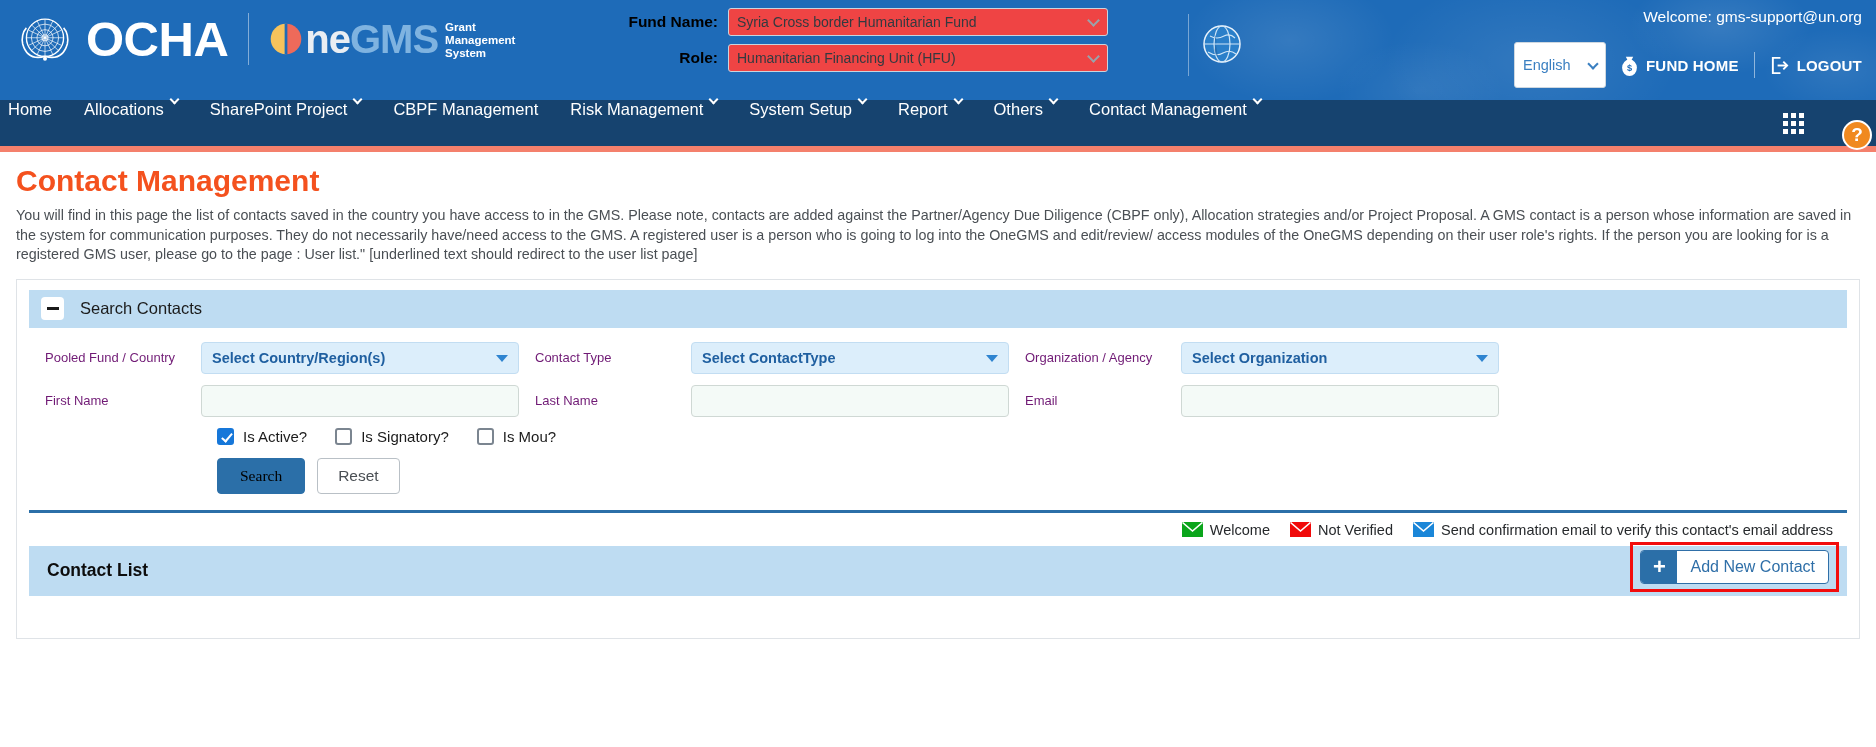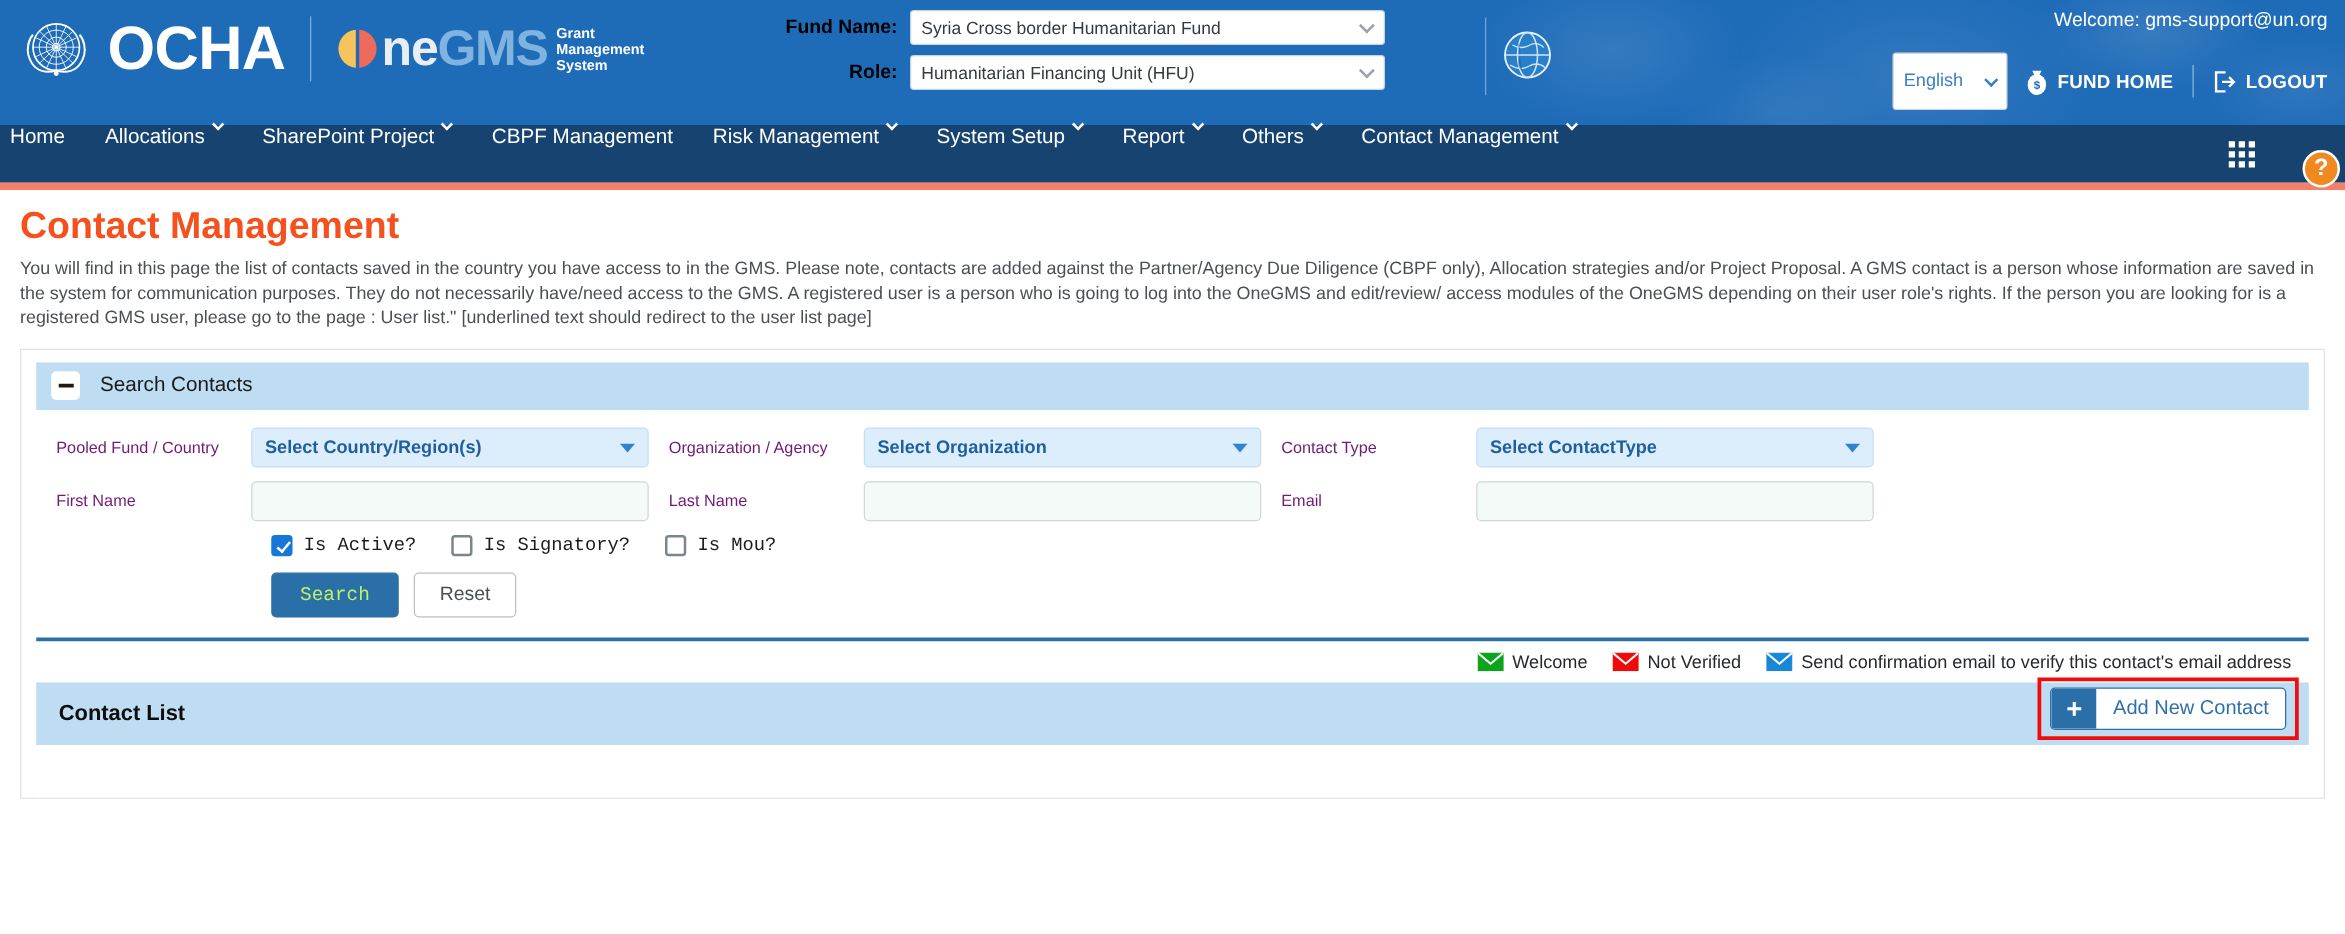--- a/index.html
+++ b/index.html
@@ -52,21 +52,21 @@
   .fund-block {
     position: absolute; left: 608px; top: 8px;
     display: flex; flex-direction: column; gap: 8px;
   }
   .fund-row { display: flex; align-items: center; }
   .fund-label {
     color: #000000; font-size: 15.5px; font-weight: bold;
     width: 110px; text-align: right; margin-right: 10px;
   }
   .fund-select {
-    width: 380px; height: 28px; background: #ffffff;
+    width: 380px; height: 28px; background: #ef4444;
     border: 1px solid #c8d4de; border-radius: 3px;
     display: flex; align-items: center;
     padding: 0 8px; position: relative;
   }
   .fund-select .val { font-size: 14px; color: #333a40; }
   .chev-grey {
     position: absolute; right: 9px; top: 50%;
     width: 9px; height: 9px; margin-top: -6px;
     border-right: 2px solid #9aa3ab; border-bottom: 2px solid #9aa3ab;
     transform: rotate(45deg);
@@ -209,28 +209,28 @@
     width: 17px; height: 17px; border: 2px solid #7b8590;
     border-radius: 3px; background: #ffffff; position: relative;
   }
   .box.on { background: #1677d9; border-color: #1677d9; }
   .box.on::after {
     content: ""; position: absolute; left: 5px; top: 1px;
     width: 4px; height: 9px;
     border-right: 2.4px solid #fff; border-bottom: 2.4px solid #fff;
     transform: rotate(40deg);
   }
-  .chk-label { font-size: 15px; color: #1b1b1b; font-family: Liberation Mono, monospace; }
+  .chk-label { font-size: 15px; color: #1b1b1b; }
 
   .btn-row { display: flex; gap: 12px; padding-left: 188px; padding-bottom: 16px; }
   .btn-primary {
-    background: #2b6fa8; color: #bef264; font-size: 15.5px;
+    background: #2b6fa8; color: #000000; font-size: 15.5px;
     border: 1px solid #2b6fa8; border-radius: 4px;
     padding: 8px 22px; cursor: pointer;
-    font-family: Liberation Mono, monospace;
+    font-family: Liberation Serif, serif;
     text-align: center;
   }
   .btn-outline {
     background: #ffffff; color: #4a4f54; font-size: 15.5px;
     border: 1px solid #b9c0c6; border-radius: 4px;
     padding: 8px 20px; cursor: pointer;
     font-family: "Liberation Sans", sans-serif;
   }
 
   .blue-rule { height: 3px; background: #2b6fa8; margin: 0 12px; }
@@ -424,30 +424,30 @@
     <div class="form">
       <div class="form-row">
         <div class="fg">
           <span class="fg-label">Pooled Fund / Country</span>
           <div class="ctl dd">
             <span class="val">Select Country/Region(s)</span>
             <span class="tri-down"></span>
           </div>
         </div>
         <div class="fg">
+          <span class="fg-label">Contact Type</span>
+          <div class="ctl dd">
+            <span class="val">Select ContactType</span>
+            <span class="tri-down"></span>
+          </div>
+        </div>
+        <div class="fg">
           <span class="fg-label">Organization / Agency</span>
           <div class="ctl dd">
             <span class="val">Select Organization</span>
-            <span class="tri-down"></span>
-          </div>
-        </div>
-        <div class="fg">
-          <span class="fg-label">Contact Type</span>
-          <div class="ctl dd">
-            <span class="val">Select ContactType</span>
             <span class="tri-down"></span>
           </div>
         </div>
       </div>
 
       <div class="form-row">
         <div class="fg">
           <span class="fg-label">First Name</span>
           <div class="ctl txt">
             <input type="text" value="" style="">

